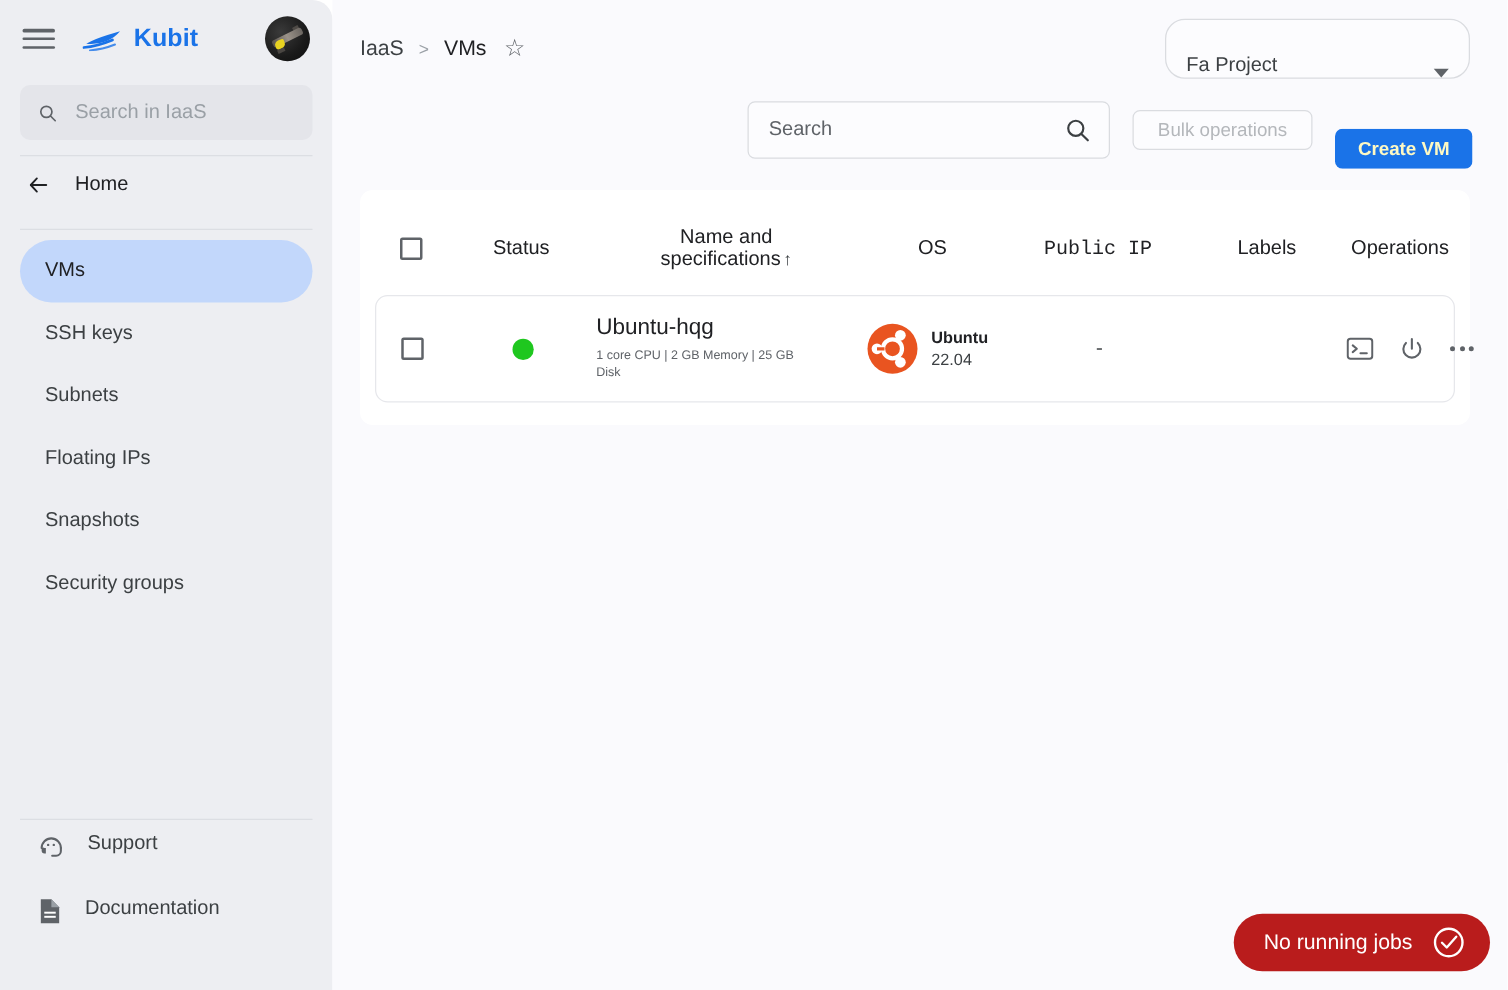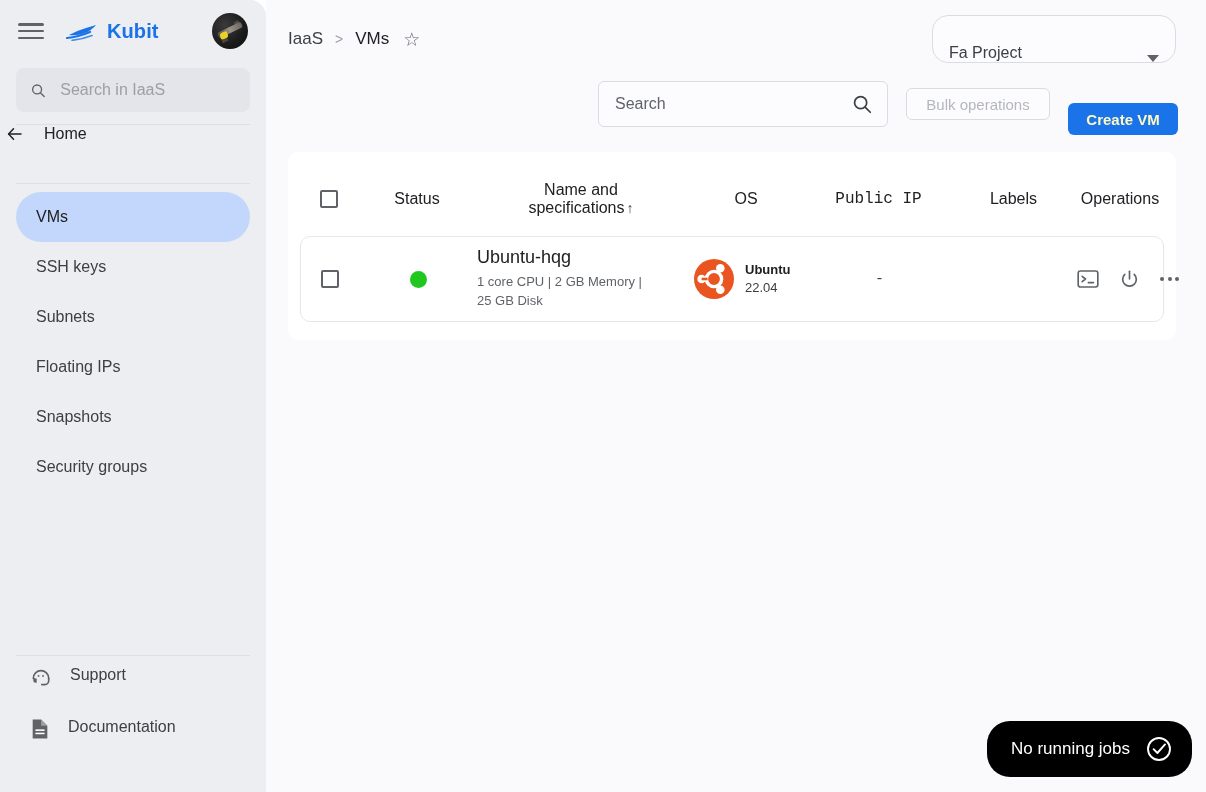--- a/index.html
+++ b/index.html
@@ -66,22 +66,22 @@
   .sb-search input {
     border: none; outline: none; background: transparent;
     font-family: inherit; font-size: 16px; color: #1d4ed8;
     width: 100%;
   }
   .sb-search input::placeholder { color: #9aa0a6; }
 
   .sb-divider { height: 1px; background: #dcdee3; margin: 12px 16px 0 16px; }
 
   .sb-home {
-    display: flex; gap: 18px;
-    height: 46px; padding: 0 4px;
+    display: flex; align-items: center; gap: 18px;
+    height: 46px; padding: 0 20px;
     cursor: pointer;
     color: #202124; font-size: 16px;
   }
   .sb-nav { padding: 8px 16px 0 16px; display: flex; flex-direction: column; }
   .sb-item {
     height: 50px; display: flex; align-items: center;
     padding: 0 20px; border-radius: 25px;
     color: #3c4043; font-size: 16px;
     cursor: pointer;
   }
@@ -200,35 +200,35 @@
   .trow {
     display: flex; align-items: center;
     min-height: 86px;
     border: 1px solid #e6e7eb;
     border-radius: 10px;
     background: #fff;
   }
   .status-dot { width: 17px; height: 17px; border-radius: 50%; background: #1fc71f; margin: 0 auto; }
   .name-cell { padding-left: 0; text-align: left; }
   .vm-name { font-size: 18px; color: #202124; line-height: 1.2; }
-  .vm-specs { font-size: 13px; color: #5f6368; margin-top: 5px; line-height: 1.45; max-width: 175px; }
+  .vm-specs { font-size: 10px; color: #5f6368; margin-top: 5px; line-height: 1.45; max-width: 175px; }
   .os-cell { display: flex; align-items: center; gap: 10px; justify-content: flex-start; padding-left: 6px; }
   .os-text { font-size: 13px; color: #3c4043; line-height: 1.35; text-align: left; }
   .os-text b { font-weight: bold; display: block; color: #202124; }
   .ip-cell { color: #3c4043; font-size: 15px; }
   .ops-cell { display: flex; align-items: center; justify-content: center; gap: 20px; }
   .op-icon { cursor: pointer; color: #5f6368; display: flex; align-items: center; }
   .dots { display: flex; gap: 3.5px; }
   .dots i { width: 4px; height: 4px; border-radius: 50%; background: #5f6368; display: block; }
 
   
   .toast {
     position: absolute; right: 14px; bottom: 15px;
-    height: 56px; border-radius: 23px;
-    background: #000000; color: #fff;
+    height: 46px; border-radius: 23px;
+    background: #b91c1c; color: #fff;
     display: flex; align-items: center; gap: 16px;
     padding: 0 20px 0 24px;
     font-size: 17px;
     cursor: pointer;
   }
 </style>
 </head>
 <body>
 
 <div class="app">

